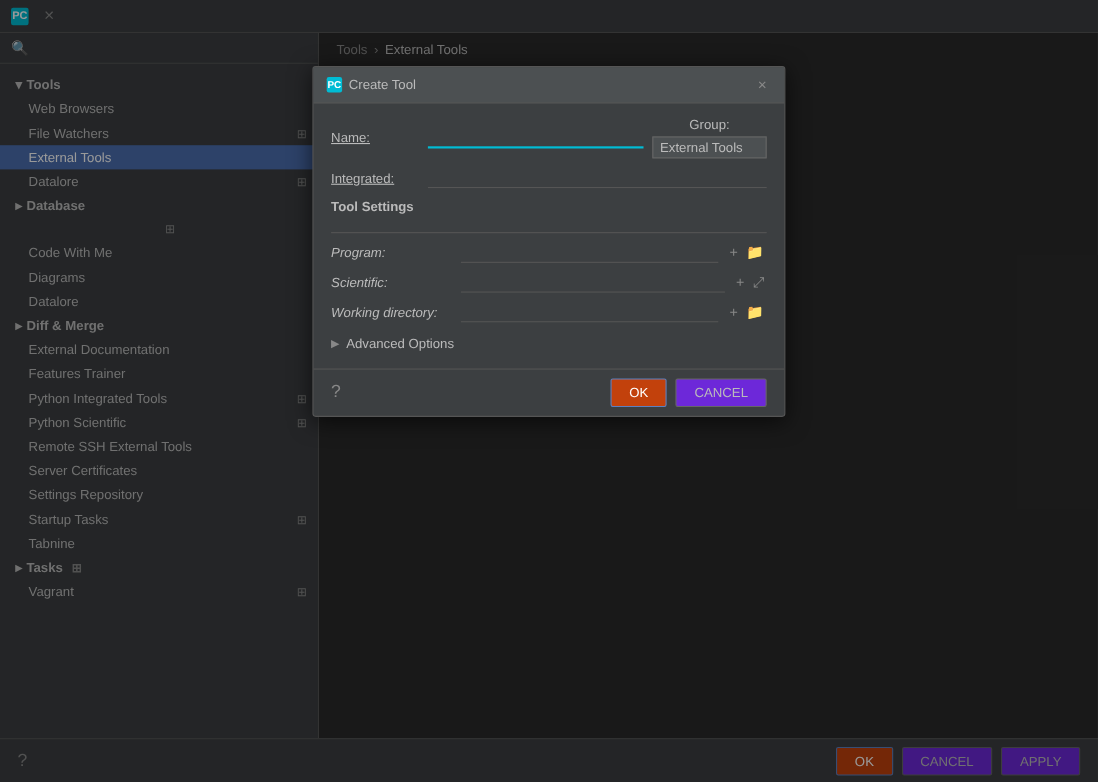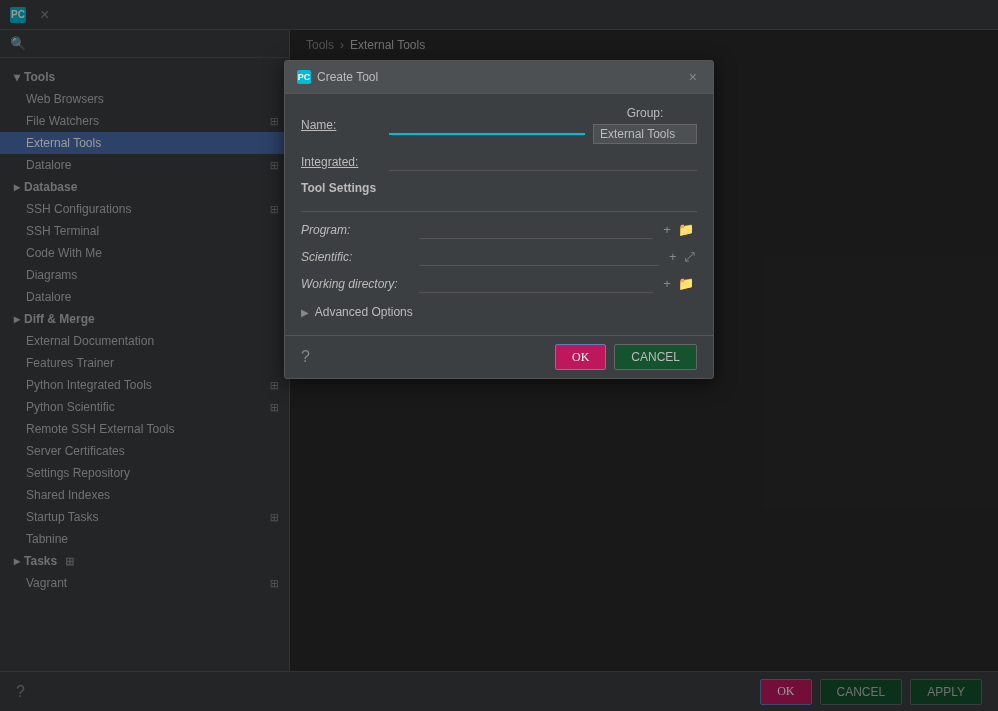--- a/index.html
+++ b/index.html
@@ -194,27 +194,26 @@
     }
     .btn {
       padding: 4px 16px;
       font-size: 12px;
       cursor: pointer;
       border-radius: 2px;
       border: none;
       height: 26px;
     }
     .btn-primary {
-      background: #be185d;
+      background: #c2410c;
       color: #fff;
       border: 1px solid #5d80c0;
-      font-family: Liberation Serif, serif;
     }
     .btn-secondary {
-      background: #14532d;
+      background: #6d28d9;
       color: #bbbbbb;
       border: 1px solid #666;
     }
 
     
     .modal-overlay {
       position: absolute;
       top: 0; left: 0; right: 0; bottom: 0;
       background: rgba(0,0,0,0.4);
       display: flex;
@@ -433,25 +432,21 @@
         <span class="sidebar-item-label">Datalore</span>
         <span class="sidebar-item-icon">⊞</span>
       </div>
 
       <div class="sidebar-group-header">
         <span>▸</span>
         <span>Database</span>
       </div>
 
       <div class="sidebar-item">
-        <span class="sidebar-item-label">SSH Configurations</span>
-        <span class="sidebar-item-icon">⊞</span>
-      </div>
-      <div class="sidebar-item">
-        <span class="sidebar-item-label">SSH Terminal</span>
+        <span class="sidebar-item-icon">⊞</span>
       </div>
       <div class="sidebar-item">
         <span class="sidebar-item-label">Code With Me</span>
       </div>
       <div class="sidebar-item">
         <span class="sidebar-item-label">Diagrams</span>
       </div>
       <div class="sidebar-item">
         <span class="sidebar-item-label">Datalore</span>
       </div>
@@ -474,23 +469,20 @@
         <span class="sidebar-item-icon">⊞</span>
       </div>
       <div class="sidebar-item">
         <span class="sidebar-item-label">Remote SSH External Tools</span>
       </div>
       <div class="sidebar-item">
         <span class="sidebar-item-label">Server Certificates</span>
       </div>
       <div class="sidebar-item">
         <span class="sidebar-item-label">Settings Repository</span>
-      </div>
-      <div class="sidebar-item">
-        <span class="sidebar-item-label">Shared Indexes</span>
       </div>
       <div class="sidebar-item">
         <span class="sidebar-item-label">Startup Tasks</span>
         <span class="sidebar-item-icon">⊞</span>
       </div>
       <div class="sidebar-item">
         <span class="sidebar-item-label">Tabnine</span>
       </div>
       <div class="sidebar-group-header">
         <span>▸</span>

